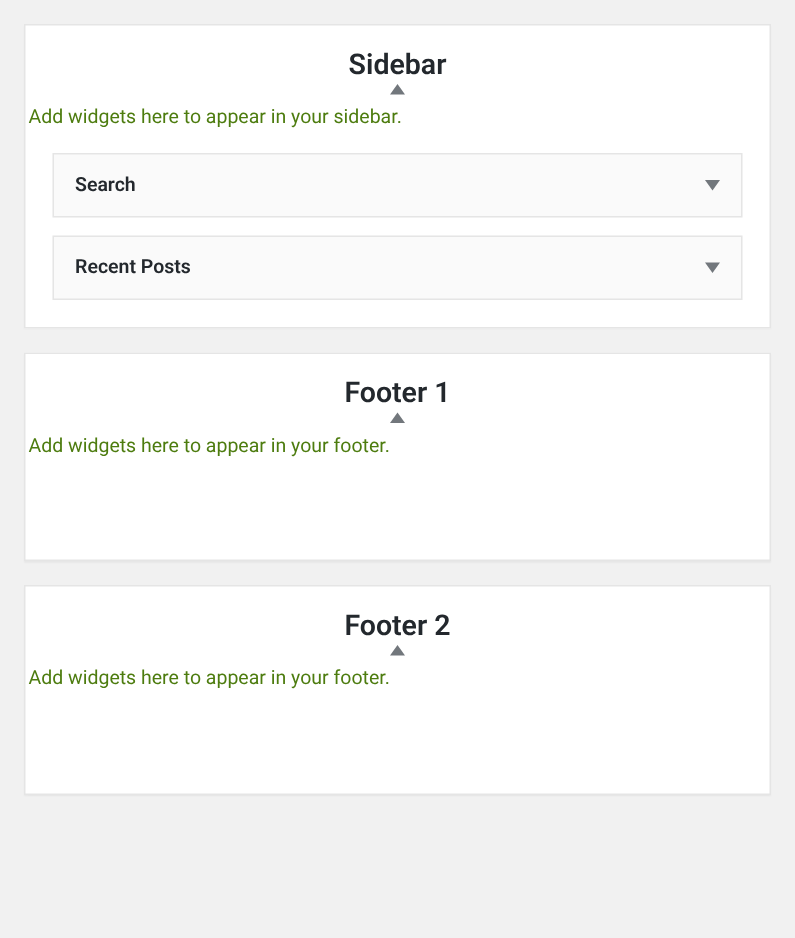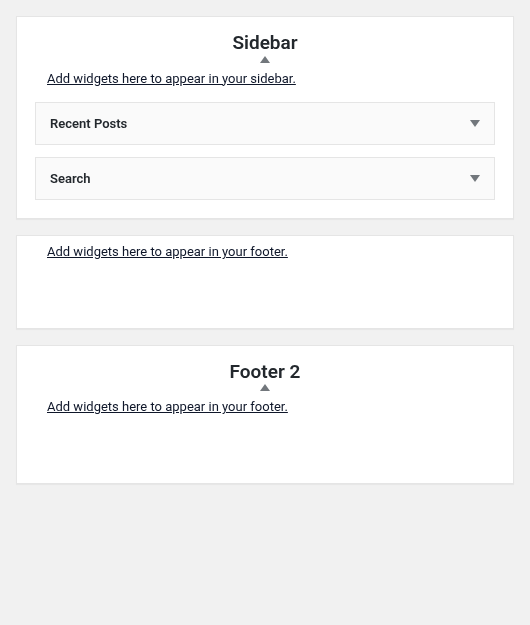--- a/index.html
+++ b/index.html
@@ -37,25 +37,24 @@
     }
     .collapse-icon {
       width: 0;
       height: 0;
       border-left: 5px solid transparent;
       border-right: 5px solid transparent;
       border-bottom: 7px solid #72777c;
       cursor: pointer;
     }
     .widget-area-desc {
-      padding: 6px 18px 14px 30px;
+      padding: 6px 18px 14px 2px;
       font-size: 13px;
-      color: #0f172a;
+      color: #4d7c0f;
       line-height: 1.5;
-      text-decoration: underline;
     }
     .widget-area-body {
       padding: 0 18px 18px 18px;
     }
     .widget-area-body.empty {
       padding: 0 18px 52px 18px;
     }
     .widget-item {
       border: 1px solid #e5e5e5;
       background: #fafafa;
@@ -89,34 +88,38 @@
 
 <div class="widget-area">
   <div class="widget-area-header">
     <h2 class="widget-area-title">Sidebar</h2>
     <span class="collapse-icon"></span>
   </div>
   <div class="widget-area-desc">Add widgets here to appear in your sidebar.</div>
   <div class="widget-area-body">
     <div class="widget-item">
       <div class="widget-item-header">
-        <span class="widget-item-title">Recent Posts</span>
+        <span class="widget-item-title">Search</span>
         <span class="expand-icon"></span>
       </div>
     </div>
     <div class="widget-item">
       <div class="widget-item-header">
-        <span class="widget-item-title">Search</span>
+        <span class="widget-item-title">Recent Posts</span>
         <span class="expand-icon"></span>
       </div>
     </div>
   </div>
 </div>
 
 <div class="widget-area">
+  <div class="widget-area-header">
+    <h2 class="widget-area-title">Footer 1</h2>
+    <span class="collapse-icon"></span>
+  </div>
   <div class="widget-area-desc">Add widgets here to appear in your footer.</div>
   <div class="widget-area-body empty"></div>
 </div>
 
 <div class="widget-area">
   <div class="widget-area-header">
     <h2 class="widget-area-title">Footer 2</h2>
     <span class="collapse-icon"></span>
   </div>
   <div class="widget-area-desc">Add widgets here to appear in your footer.</div>

